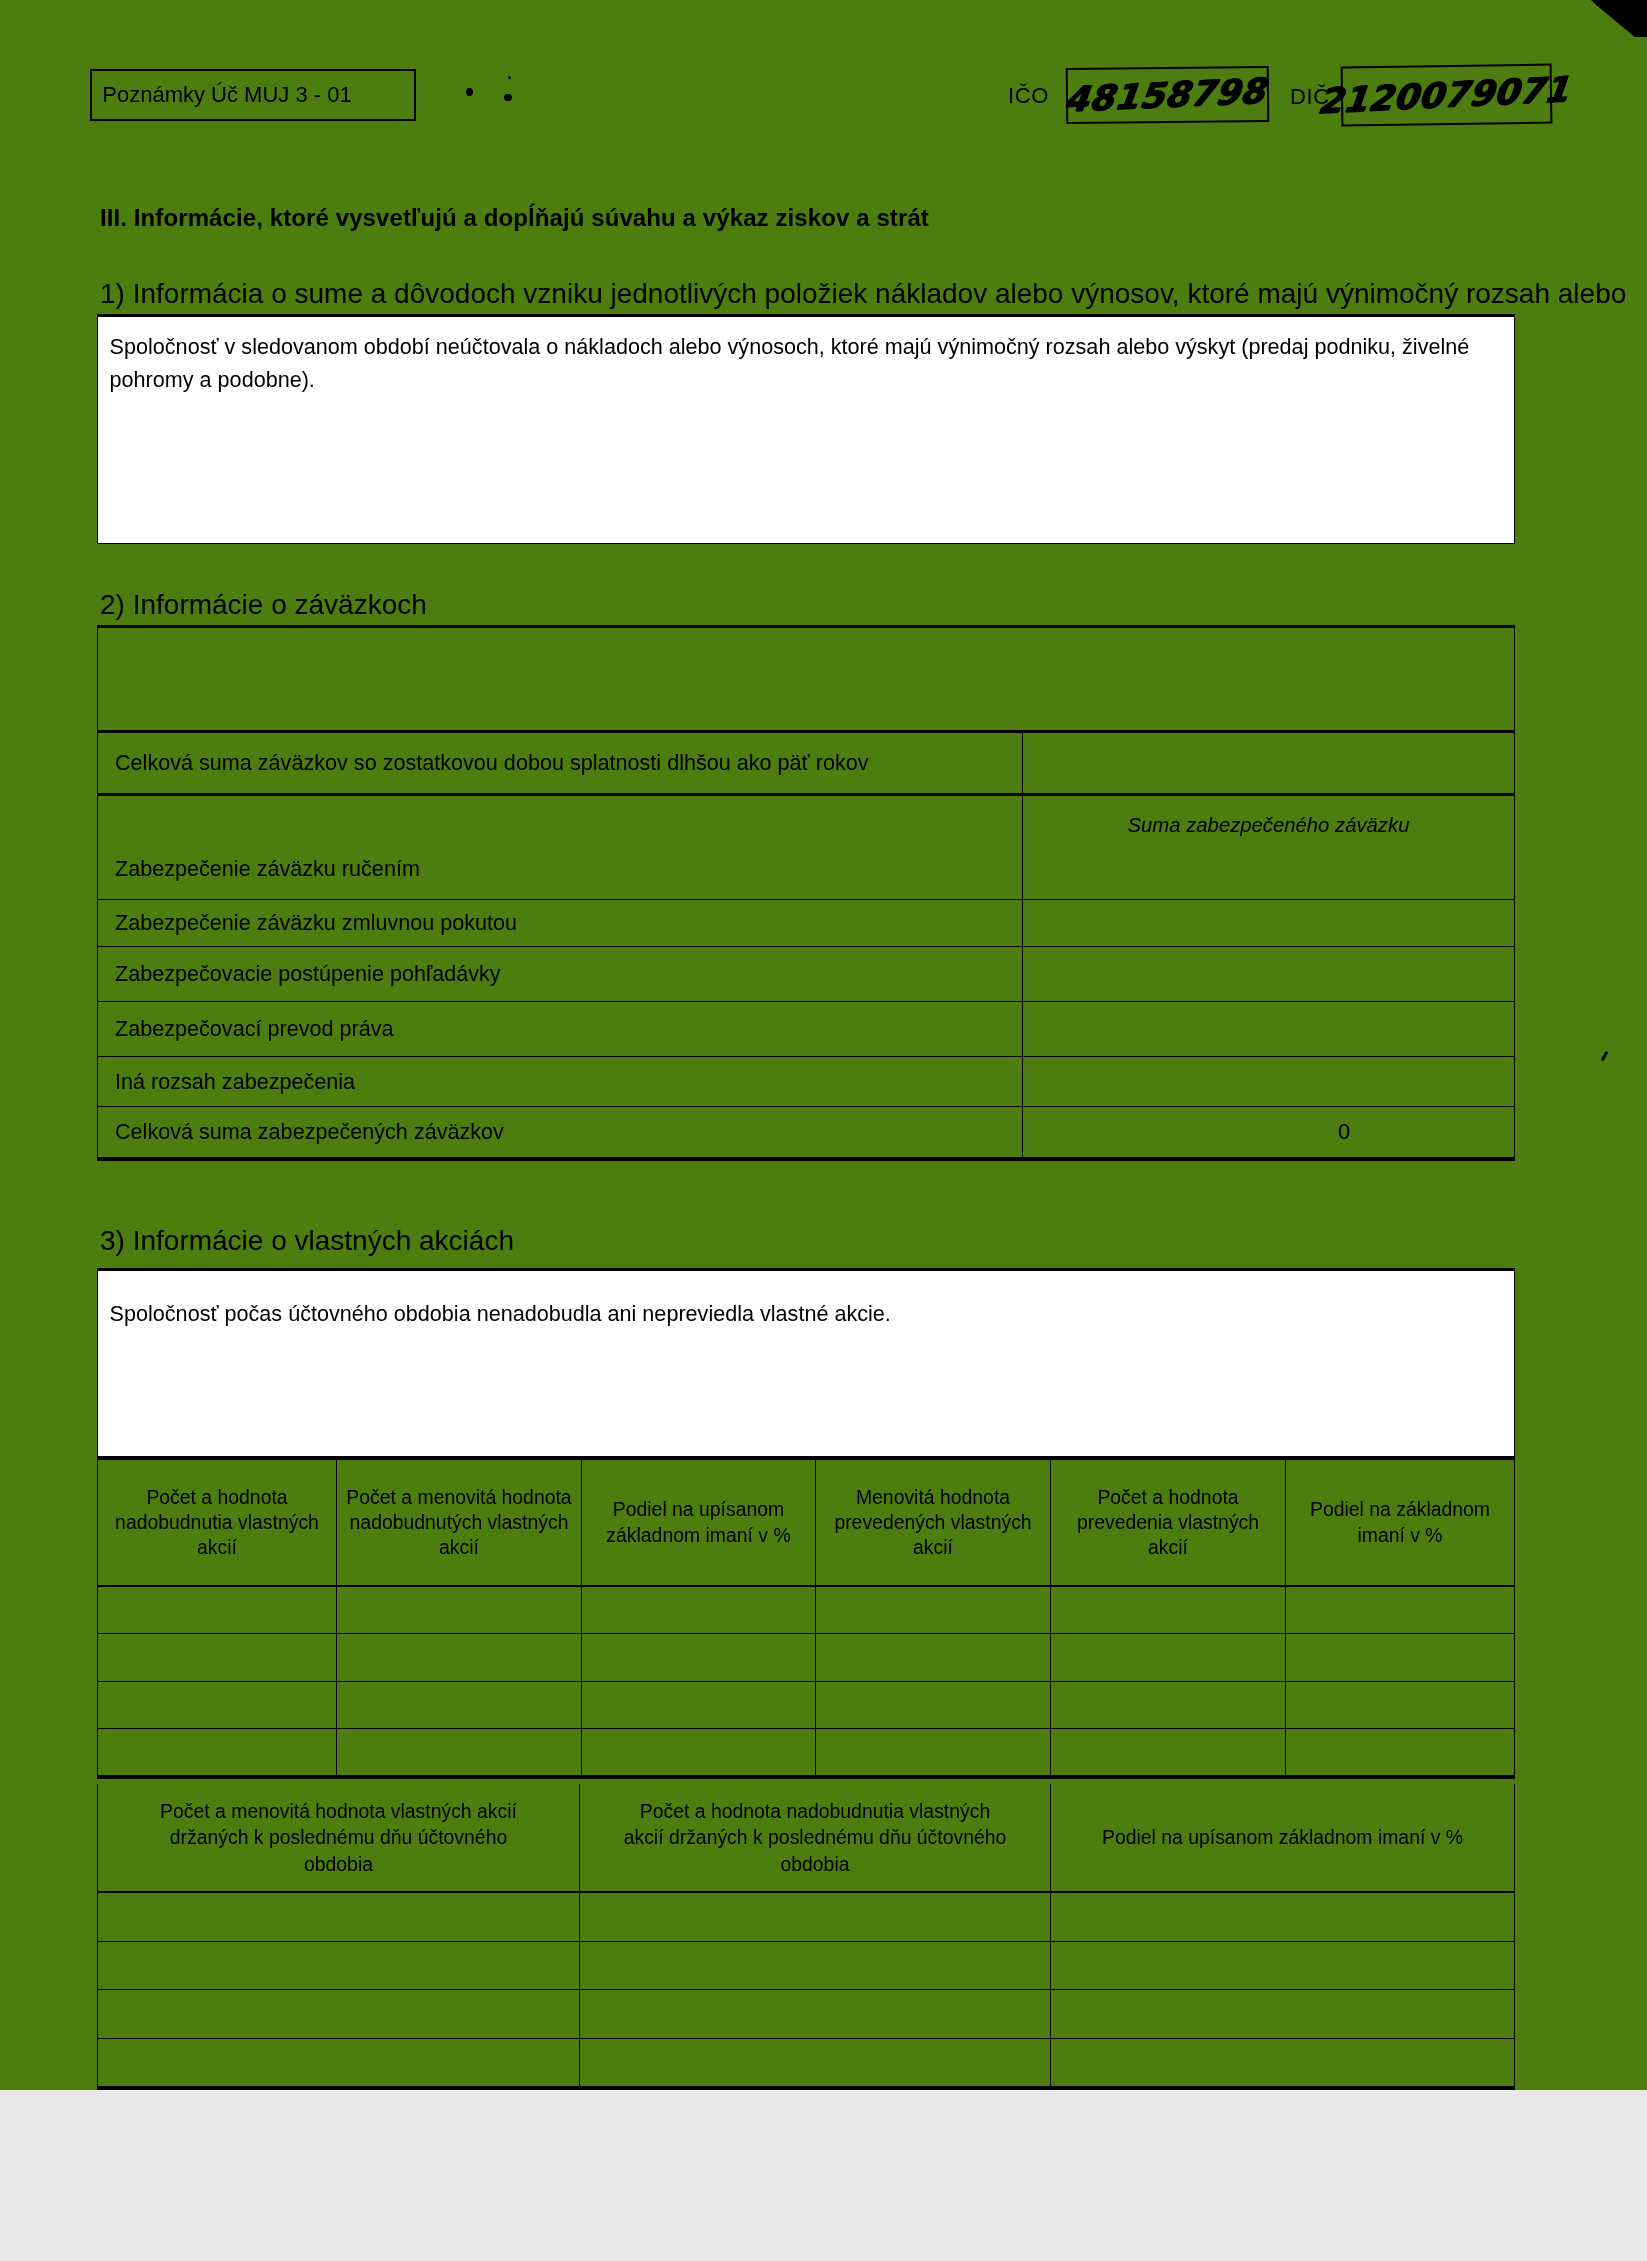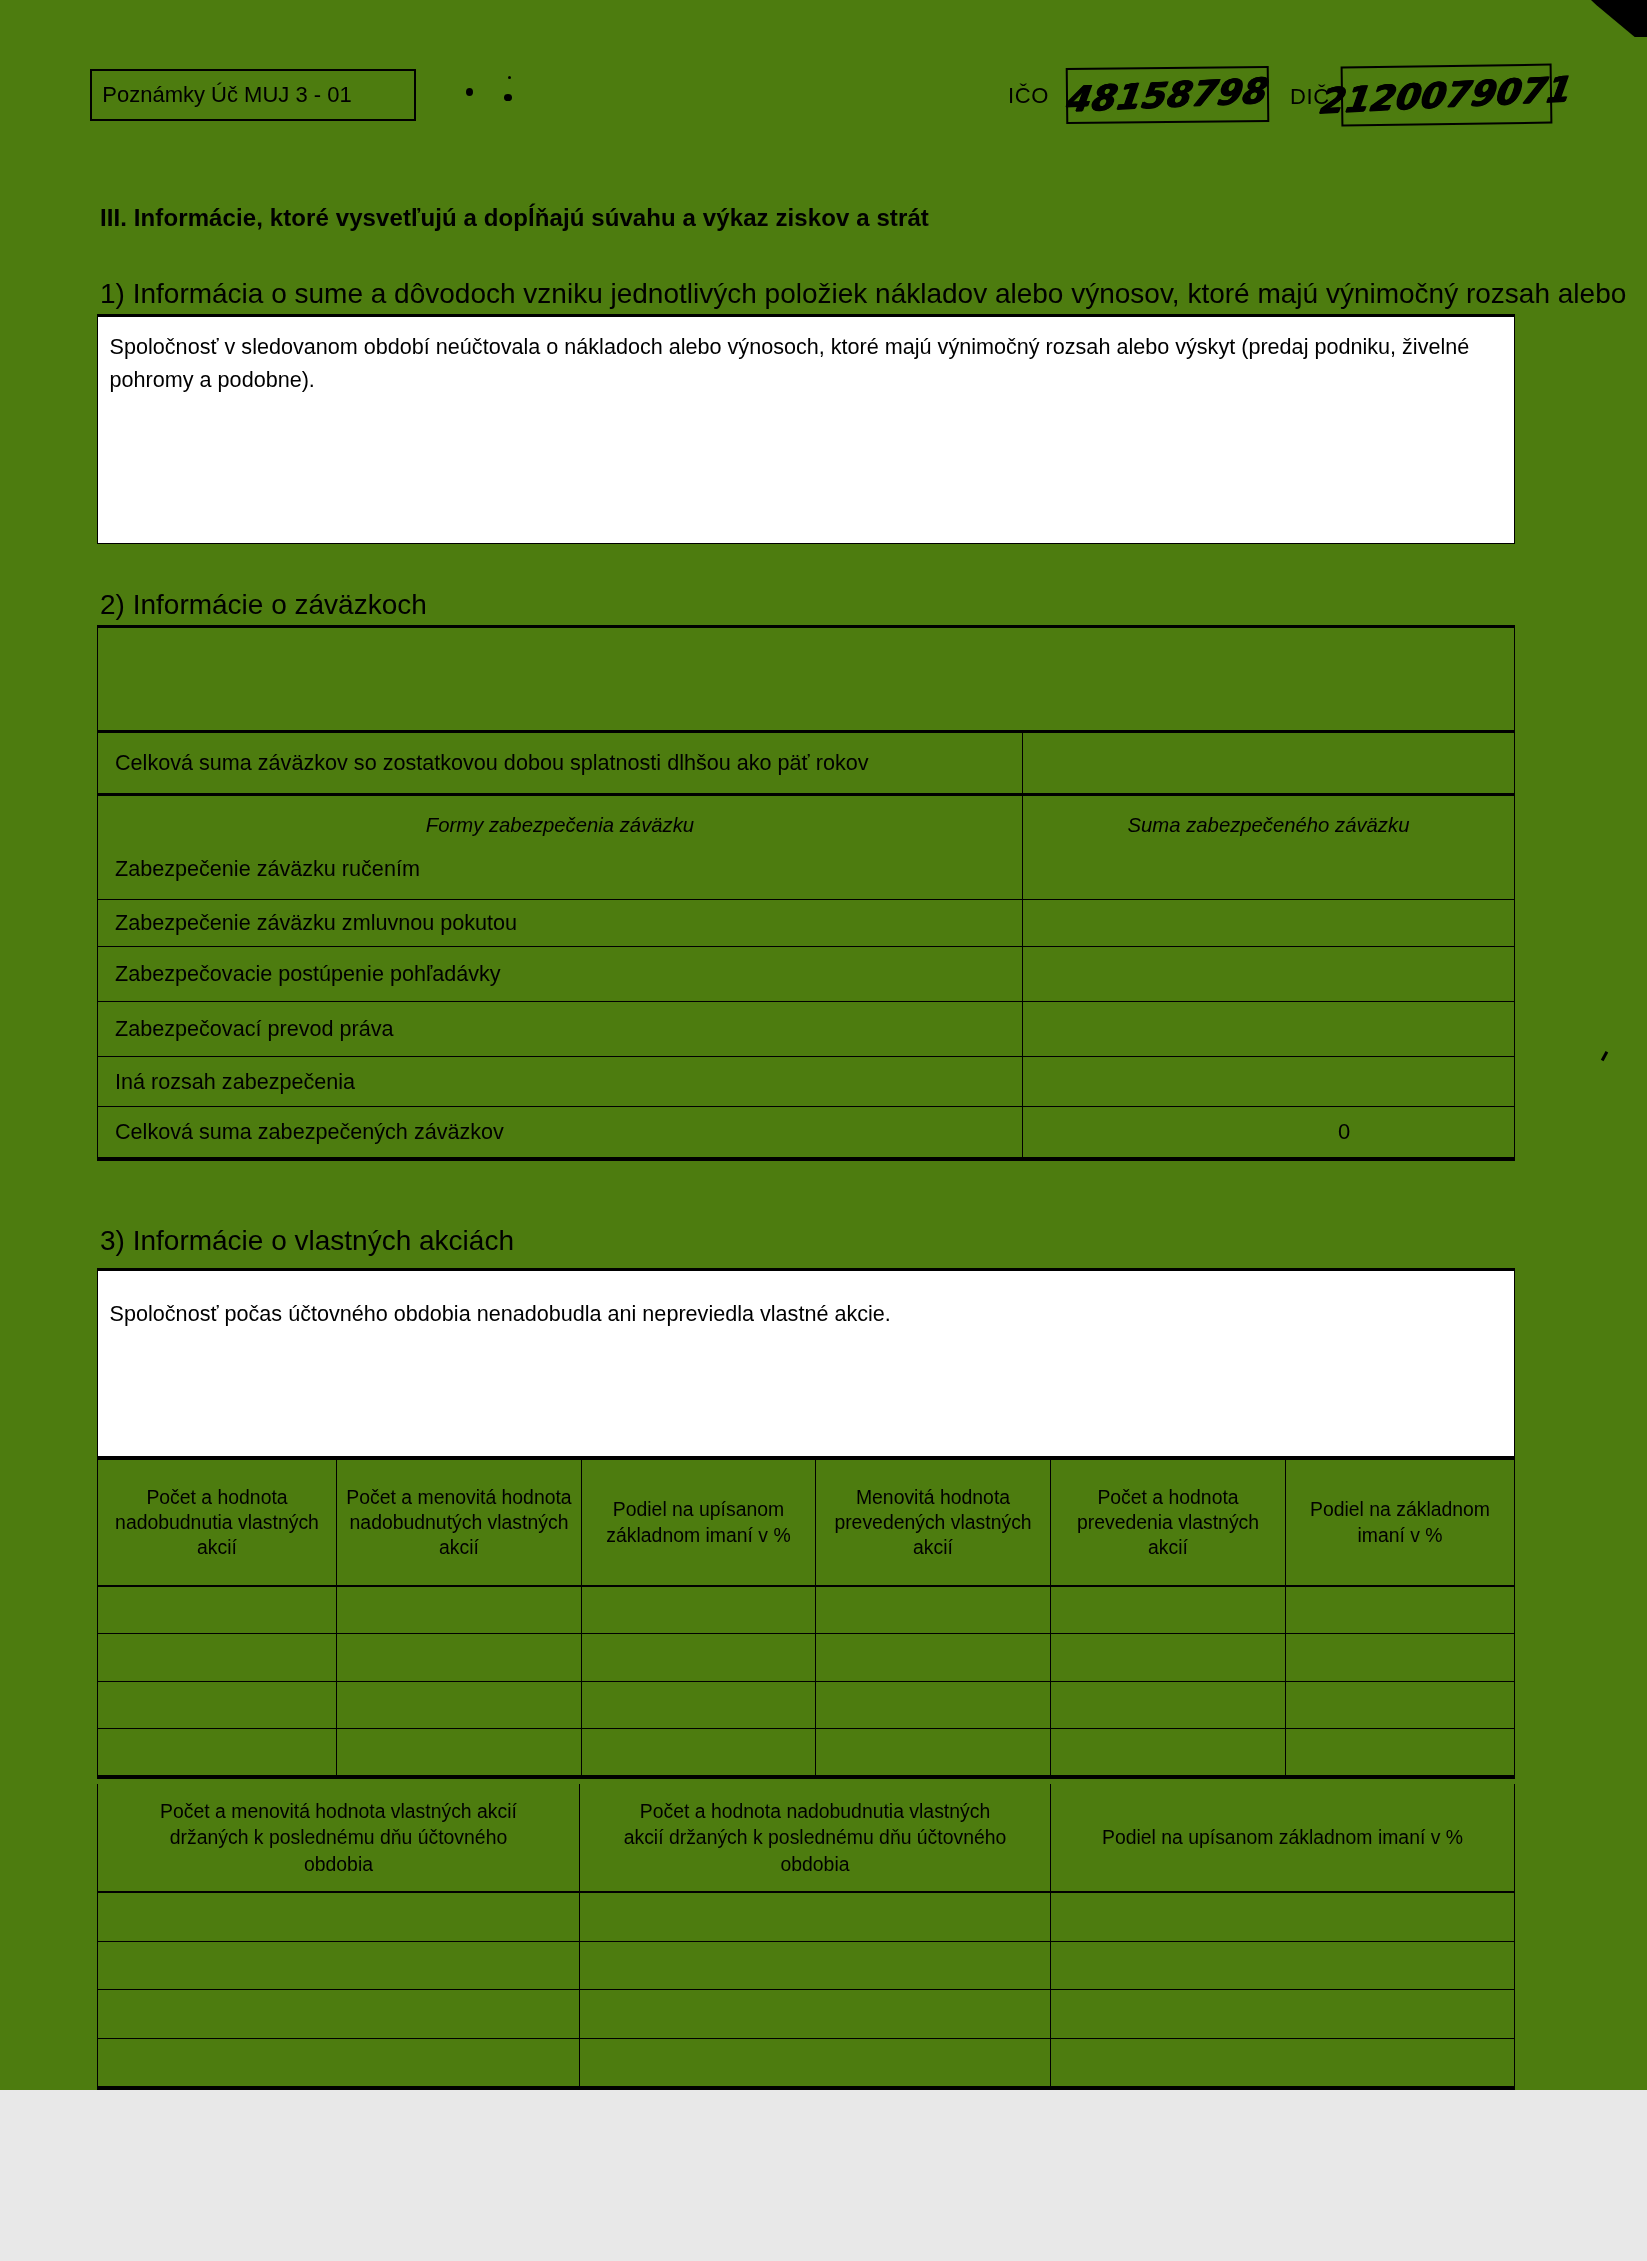--- a/index.html
+++ b/index.html
@@ -109,21 +109,20 @@
 
   <div class="num-heading abs" style="top:589px;">2) Informácie o záväzkoch</div>
   <div class="t2 abs">
     <div class="empty-top"></div>
     <div class="trow rowA">
       <div class="lc">Celková suma záväzkov so zostatkovou dobou splatnosti dlhšou ako päť rokov</div>
       <div class="rc"></div>
     </div>
     <div class="trow combo">
       <div class="lc">
-        <div class="ital">Formy zabezpečenia záväzku</div>
         <div class="first-label">Zabezpečenie záväzku ručením</div>
       </div>
       <div class="rc">
         <div class="ital">Suma zabezpečeného záväzku</div>
       </div>
     </div>
     <div class="trow r-pokutou">
       <div class="lc">Zabezpečenie záväzku zmluvnou pokutou</div>
       <div class="rc"></div>
     </div>

